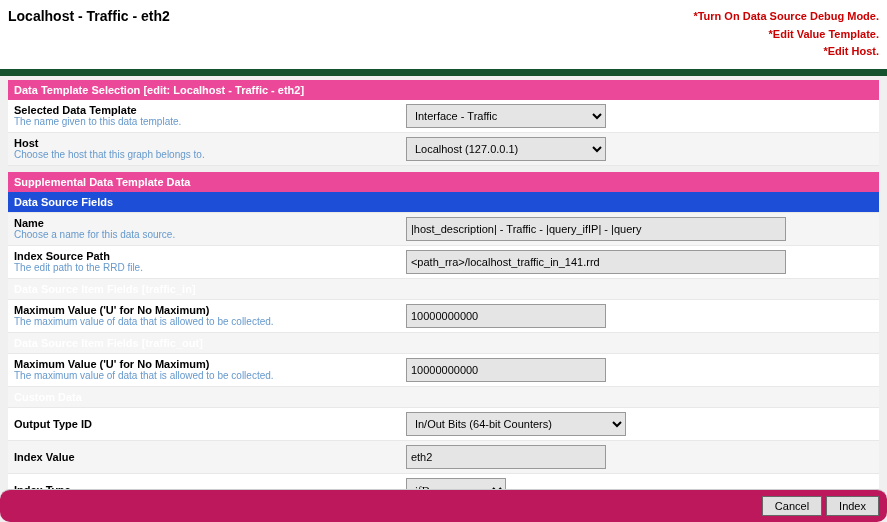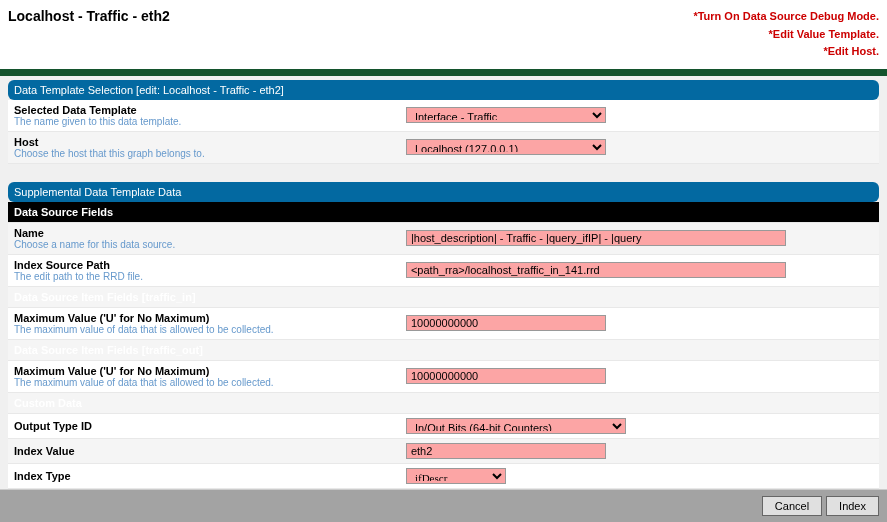--- a/index.html
+++ b/index.html
@@ -33,27 +33,26 @@
     }
     .header-links span {
       display: block;
       color: #cc0000;
       font-weight: bold;
     }
     .main-content {
       padding: 4px 8px;
     }
     .section-header {
-      background: #0369a1;
+      background: #ec4899;
       color: #fff;
-      font-weight: normal;
+      font-weight: bold;
       font-size: 11px;
       padding: 4px 6px;
       margin-bottom: 0;
-      border-radius: 6px;
     }
     .form-table {
       width: 100%;
       border-collapse: collapse;
       background: #fff;
       margin-bottom: 0;
     }
     .form-table td {
       padding: 4px 6px;
       vertical-align: middle;
@@ -74,51 +73,52 @@
       display: block;
     }
     .label-cell {
       width: 45%;
     }
     .input-cell {
       width: 55%;
     }
     select, input[type="text"] {
       border: 1px solid #999;
-      background: #fca5a5;
+      background: #e5e5e5;
       font-size: 11px;
       padding: 2px 4px;
-      height: 16px;
+      height: 24px;
     }
     .select-wide {
       width: 200px;
     }
     .input-full {
       width: 380px;
     }
     .input-medium {
       width: 200px;
     }
     .subsection-header {
-      background: #000000;
+      background: #1d4ed8;
       color: #fff;
       font-weight: bold;
       font-size: 11px;
       padding: 3px 6px;
     }
     .footer-bar {
       display: flex;
       justify-content: flex-end;
       padding: 6px 8px;
       gap: 4px;
-      background: #a3a3a3;
+      background: #be185d;
       border-top: 1px solid #ccc;
       position: fixed;
       bottom: 0;
       width: 887px;
+      border-radius: 10px;
     }
     .btn {
       padding: 3px 12px;
       font-size: 11px;
       border: 1px solid #666;
       cursor: pointer;
       background: #e0e0e0;
     }
     .select-arrow-wrapper {
       display: inline-flex;
@@ -167,21 +167,21 @@
         <div class="select-arrow-wrapper">
           <select class="select-wide">
             <option>Localhost (127.0.0.1)</option>
           </select>
         </div>
       </td>
     </tr>
   </tbody>
     </table>
 
-  <div class="section-header" style="margin-top:18px;">Supplemental Data Template Data</div>
+  <div class="section-header" style="margin-top:6px;">Supplemental Data Template Data</div>
 
   <table class="form-table">
 
     <tbody>
         <tr>
       <td colspan="2" class="subsection-header">Data Source Fields</td>
     </tr>
     <tr>
       <td class="label-cell">
         <span class="field-label">Name</span>

